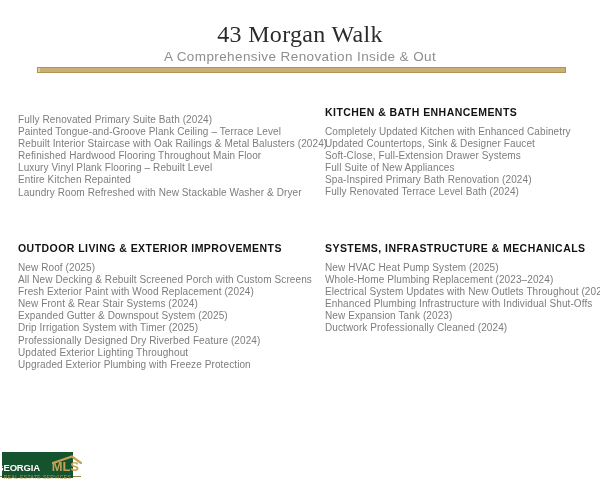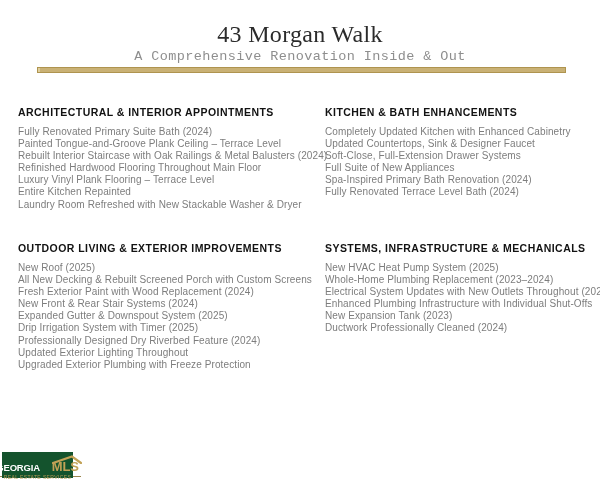--- a/index.html
+++ b/index.html
@@ -17,21 +17,21 @@
 
   
   .header { padding-top: 21px; text-align: center; }
   .title {
     font-family: "Liberation Serif", serif;
     font-size: 24px; line-height: 27px;
     color: #2b2b2b; font-weight: 500;
     letter-spacing: 0.3px;
   }
   .subtitle {
-    font-family: Liberation Mono, monospace;
+    font-family: Liberation Sans, sans-serif;
     font-size: 13.5px; line-height: 15px;
     color: #8e8e8e; margin-top: 1px;
     letter-spacing: 0.4px;
   }
   .divider {
     margin: 3px 34px 0 37px;
     height: 4px;
     background: #c9b175;
     border: 1px solid #af944f;
     box-shadow: inset 8px 1px 0 -6px #e0cf9d;
@@ -109,27 +109,26 @@
 
   <div class="header">
     <div class="title">43 Morgan Walk</div>
     <div class="subtitle">A Comprehensive Renovation Inside &amp; Out</div>
     <div class="divider"></div>
   </div>
 
   <div class="content">
 
     <div class="section">
-      <div class="section-title">ARCHITECTURAL &amp; INTERIOR APPOINTMENTS</div>
       <div class="items">
           <div class="item">Fully Renovated Primary Suite Bath (2024)</div>
           <div class="item">Painted Tongue-and-Groove Plank Ceiling – Terrace Level</div>
           <div class="item">Rebuilt Interior Staircase with Oak Railings &amp; Metal Balusters (2024)</div>
           <div class="item">Refinished Hardwood Flooring Throughout Main Floor</div>
-          <div class="item">Luxury Vinyl Plank Flooring – Terrace Level</div>
+          <div class="item">Luxury Vinyl Plank Flooring – Rebuilt Level</div>
           <div class="item">Entire Kitchen Repainted</div>
           <div class="item">Laundry Room Refreshed with New Stackable Washer &amp; Dryer</div>
         </div>
     </div>
 
     <div class="section">
       <div class="section-title">KITCHEN &amp; BATH ENHANCEMENTS</div>
       <div class="items">
           <div class="item">Completely Updated Kitchen with Enhanced Cabinetry</div>
           <div class="item">Updated Countertops, Sink &amp; Designer Faucet</div>

